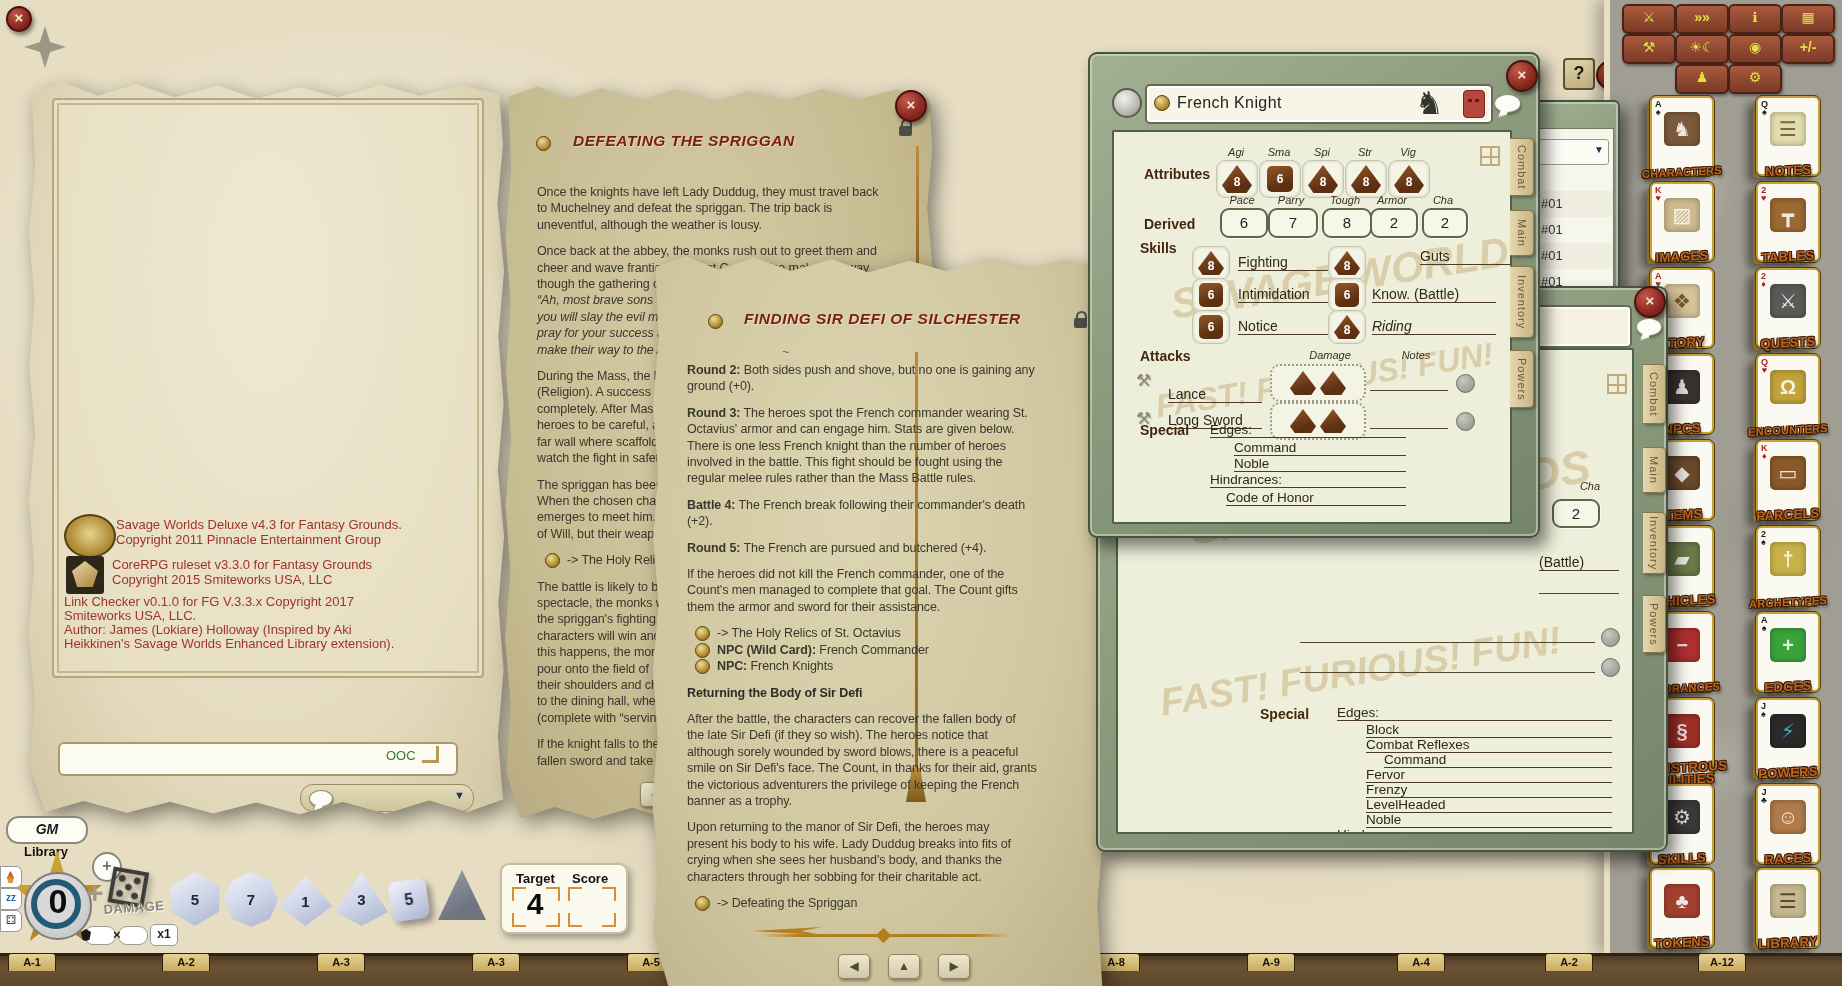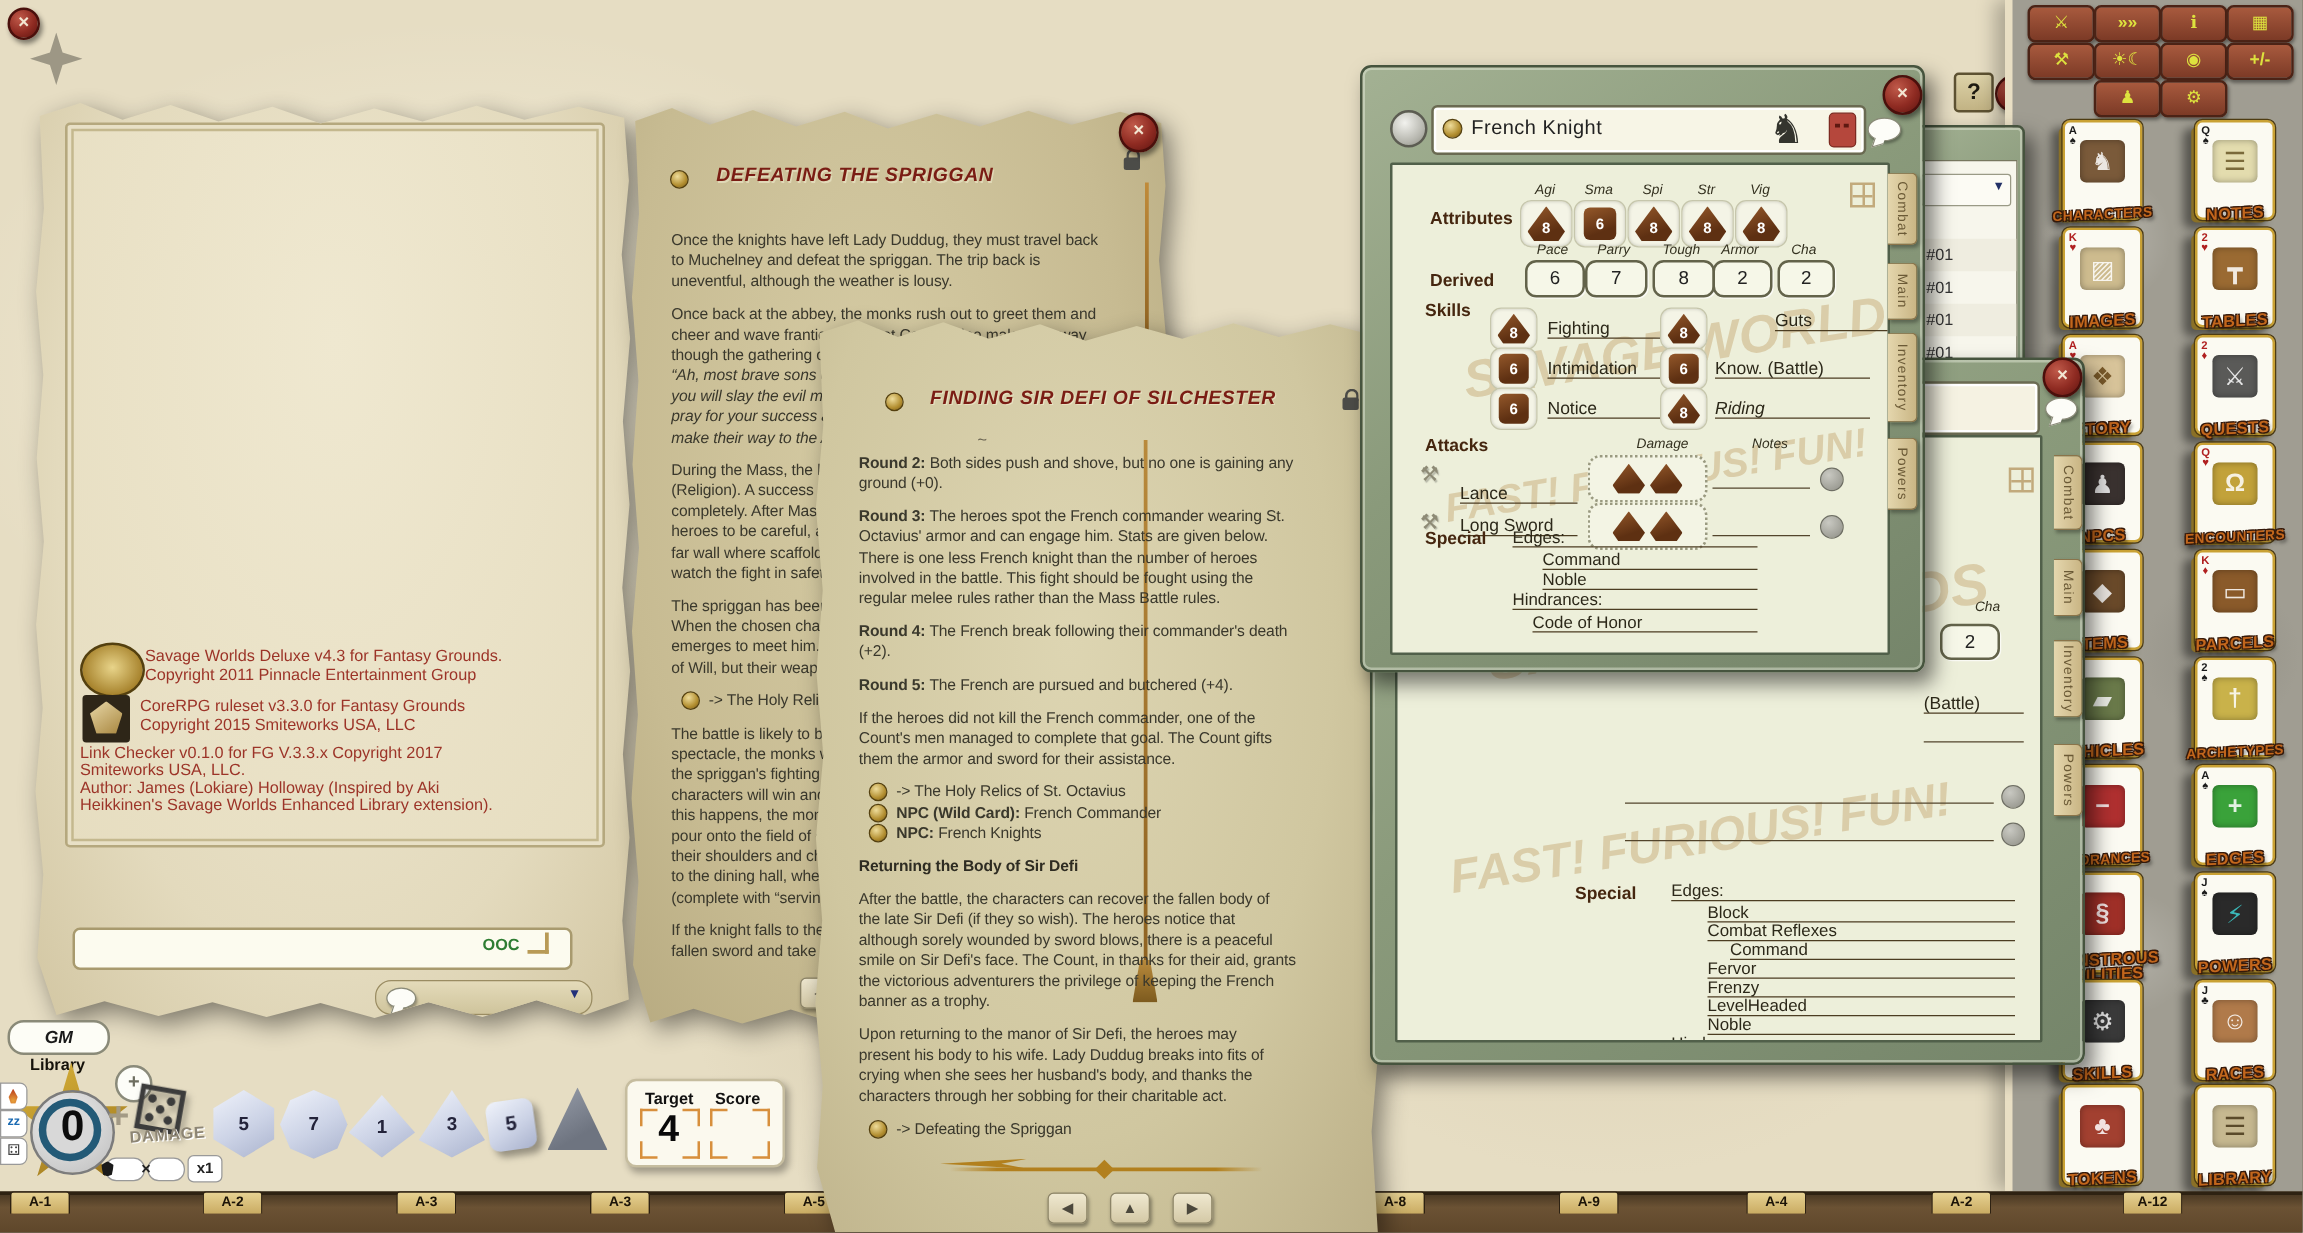--- a/index.html
+++ b/index.html
@@ -271,21 +271,21 @@
         </div>
       <div class="abs chat-red" style="left:58px;top:458px;">CoreRPG ruleset v3.3.0 for Fantasy Grounds</div>
       <div class="abs chat-red" style="left:58px;top:473px;">Copyright 2015 Smiteworks USA, LLC</div>
       <div class="abs chat-red" style="left:10px;top:495px;">Link Checker v0.1.0 for FG V.3.3.x Copyright 2017</div>
       <div class="abs chat-red" style="left:10px;top:509px;">Smiteworks USA, LLC.</div>
       <div class="abs chat-red" style="left:10px;top:523px;">Author: James (Lokiare) Holloway (Inspired by Aki</div>
       <div class="abs chat-red" style="left:10px;top:537px;">Heikkinen's Savage Worlds Enhanced Library extension).</div>
     </div>
 
     <div class="abs" style="left:32px;top:664px;width:396px;height:30px;background:#fcfbef;border:2px solid #a89a6e;border-radius:6px;"></div>
-    <div class="abs" style="left:360px;top:670px;font-size:13px;font-weight:bold;color:#2e7d32;">OOC</div>
+    <div class="abs" style="left:360px;top:670px;font-size:13px;font-weight:normal;color:#2e7d32;">OOC</div>
     <div class="abs" style="left:396px;top:668px;width:14px;height:14px;border-right:3px solid #b89a56;border-bottom:3px solid #b89a56;"></div>
 
     <div class="abs" style="left:274px;top:706px;width:172px;height:26px;background:linear-gradient(#e4dbba,#cfc49c);border:1px solid #9a8c62;border-radius:13px;">
       <span class="abs bubble" style="left:8px;top:5px;width:22px;height:15px;"></span>
       <span class="abs" style="right:8px;top:4px;color:#22307a;font-size:11px;">▼</span>
     </div>
   </div>
 </div>
 
 <div class="abs" style="left:6px;top:816px;width:78px;height:24px;background:#fdfdf6;border:2px solid #8a8a78;border-radius:13px;text-align:center;font-weight:bold;font-style:italic;font-size:14px;line-height:22px;color:#1a1a1a;z-index:2;">GM</div>
@@ -388,21 +388,21 @@
     <div class="abs" style="left:265px;top:100px;width:2.5px;height:416px;background:linear-gradient(#b98a3c,#8f6322);"></div>
     <div class="abs" style="left:256px;top:516px;width:20px;height:34px;background:linear-gradient(#b98a3c,#7c5a1e);clip-path:polygon(30% 0,70% 0,100% 100%,0 100%);"></div>
     <div class="abs" style="left:37px;top:110px;width:395px;">
       <p class="sl"><b>Round 2:</b><span> Both sides push and shove, but no one is gaining any</span></p>
       <p class="sl">ground (+0).</p>
       <p class="sl g"><b>Round 3:</b><span> The heroes spot the French commander wearing St.</span></p>
       <p class="sl">Octavius' armor and can engage him. Stats are given below.</p>
       <p class="sl">There is one less French knight than the number of heroes</p>
       <p class="sl">involved in the battle. This fight should be fought using the</p>
       <p class="sl">regular melee rules rather than the Mass Battle rules.</p>
-      <p class="sl g"><b>Round 4:</b><span> The French break following their commander's death</span></p>
+      <p class="sl g"><b>Battle 4:</b><span> The French break following their commander's death</span></p>
       <p class="sl">(+2).</p>
       <p class="sl g"><b>Round 5:</b><span> The French are pursued and butchered (+4).</span></p>
       <p class="sl g">If the heroes did not kill the French commander, one of the</p>
       <p class="sl">Count's men managed to complete that goal. The Count gifts</p>
       <p class="sl">them the armor and sword for their assistance.</p>
       <p class="sl g lk"><span class="lbul"></span><span>-&gt; The Holy Relics of St. Octavius</span></p>
       <p class="sl lk"><span class="lbul"></span><b>NPC (Wild Card):</b><span> French Commander</span></p>
       <p class="sl lk"><span class="lbul"></span><b>NPC:</b><span> French Knights</span></p>
       <p class="sl g hd">Returning the Body of Sir Defi</p>
       <p class="sl g">After the battle, the characters can recover the fallen body of</p>

